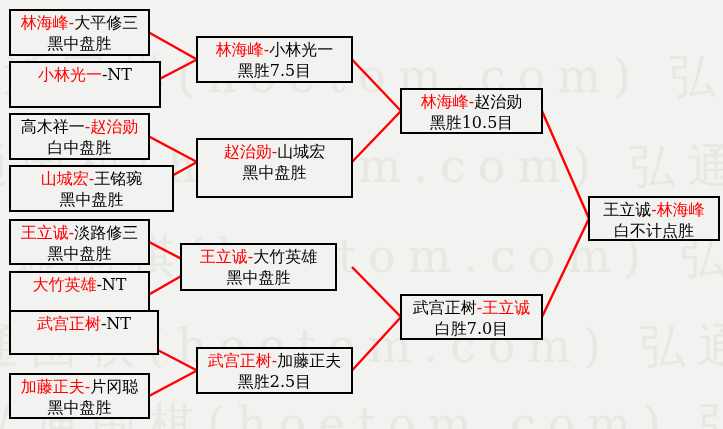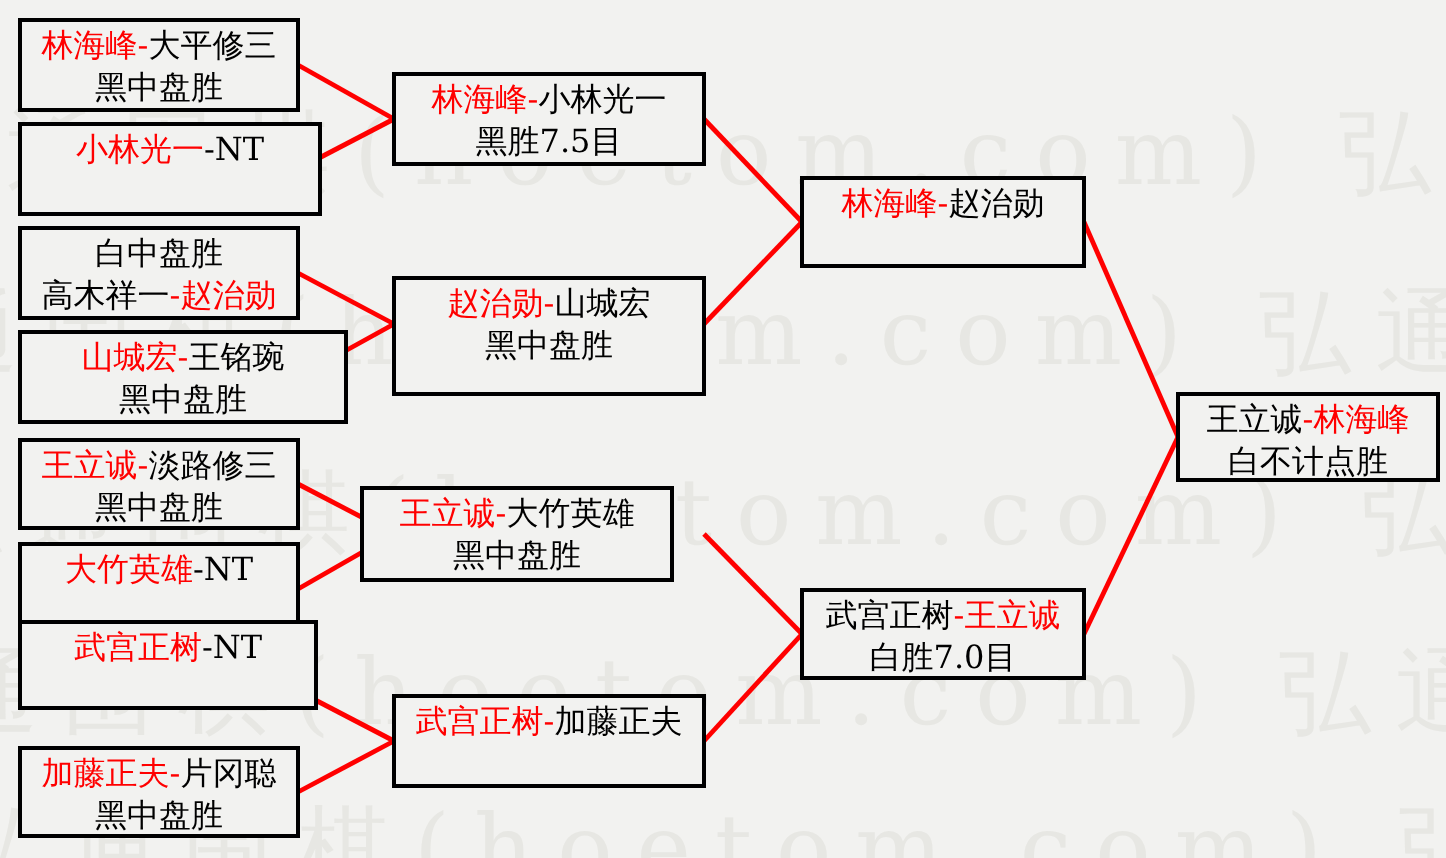--- a/index.html
+++ b/index.html
@@ -62,22 +62,22 @@
   <div id="boxes-layer">
       <div class="match-box" style="left: 9px; top: 9px; width: 141px; height: 47px;">
         <span class="match-line"><span class="red">林海峰</span><span class="red">-</span><span>大平修三</span></span>
         <span class="match-line">黑中盘胜</span>
       </div>
       <div class="match-box" style="left: 9px; top: 61px; width: 152px; height: 47px;">
         <span class="match-line"><span class="red">小林光一</span><span>-</span><span>NT</span></span>
         <span class="match-line"></span>
       </div>
       <div class="match-box" style="left: 9px; top: 113px; width: 141px; height: 47px;">
+        <span class="match-line"><span>高木祥一</span><span class="red">-</span><span class="red">赵治勋</span></span>
         <span class="match-line">白中盘胜</span>
-        <span class="match-line"><span>高木祥一</span><span class="red">-</span><span class="red">赵治勋</span></span>
       </div>
       <div class="match-box" style="left: 9px; top: 165px; width: 165px; height: 47px;">
         <span class="match-line"><span class="red">山城宏</span><span class="red">-</span><span>王铭琬</span></span>
         <span class="match-line">黑中盘胜</span>
       </div>
       <div class="match-box" style="left: 9px; top: 219px; width: 141px; height: 46px;">
         <span class="match-line"><span class="red">王立诚</span><span class="red">-</span><span>淡路修三</span></span>
         <span class="match-line">黑中盘胜</span>
       </div>
       <div class="match-box" style="left: 9px; top: 271px; width: 141px; height: 47px;">
@@ -99,23 +99,25 @@
       <div class="match-box" style="left: 196px; top: 138px; width: 157px; height: 60px;">
         <span class="match-line"><span class="red">赵治勋</span><span class="red">-</span><span>山城宏</span></span>
         <span class="match-line">黑中盘胜</span>
       </div>
       <div class="match-box" style="left: 180px; top: 243px; width: 157px; height: 48px;">
         <span class="match-line"><span class="red">王立诚</span><span class="red">-</span><span>大竹英雄</span></span>
         <span class="match-line">黑中盘胜</span>
       </div>
       <div class="match-box" style="left: 196px; top: 347px; width: 157px; height: 47px;">
         <span class="match-line"><span class="red">武宫正树</span><span class="red">-</span><span>加藤正夫</span></span>
+        <span class="match-line">黑胜2.5目</span>
       </div>
       <div class="match-box" style="left: 400px; top: 88px; width: 143px; height: 46px;">
         <span class="match-line"><span class="red">林海峰</span><span class="red">-</span><span>赵治勋</span></span>
+        <span class="match-line">黑胜10.5目</span>
       </div>
       <div class="match-box" style="left: 400px; top: 294px; width: 143px; height: 46px;">
         <span class="match-line"><span>武宫正树</span><span class="red">-</span><span class="red">王立诚</span></span>
         <span class="match-line">白胜7.0目</span>
       </div>
       <div class="match-box" style="left: 588px; top: 196px; width: 132px; height: 45px;">
         <span class="match-line"><span>王立诚</span><span class="red">-</span><span class="red">林海峰</span></span>
         <span class="match-line">白不计点胜</span>
       </div>
     </div>

